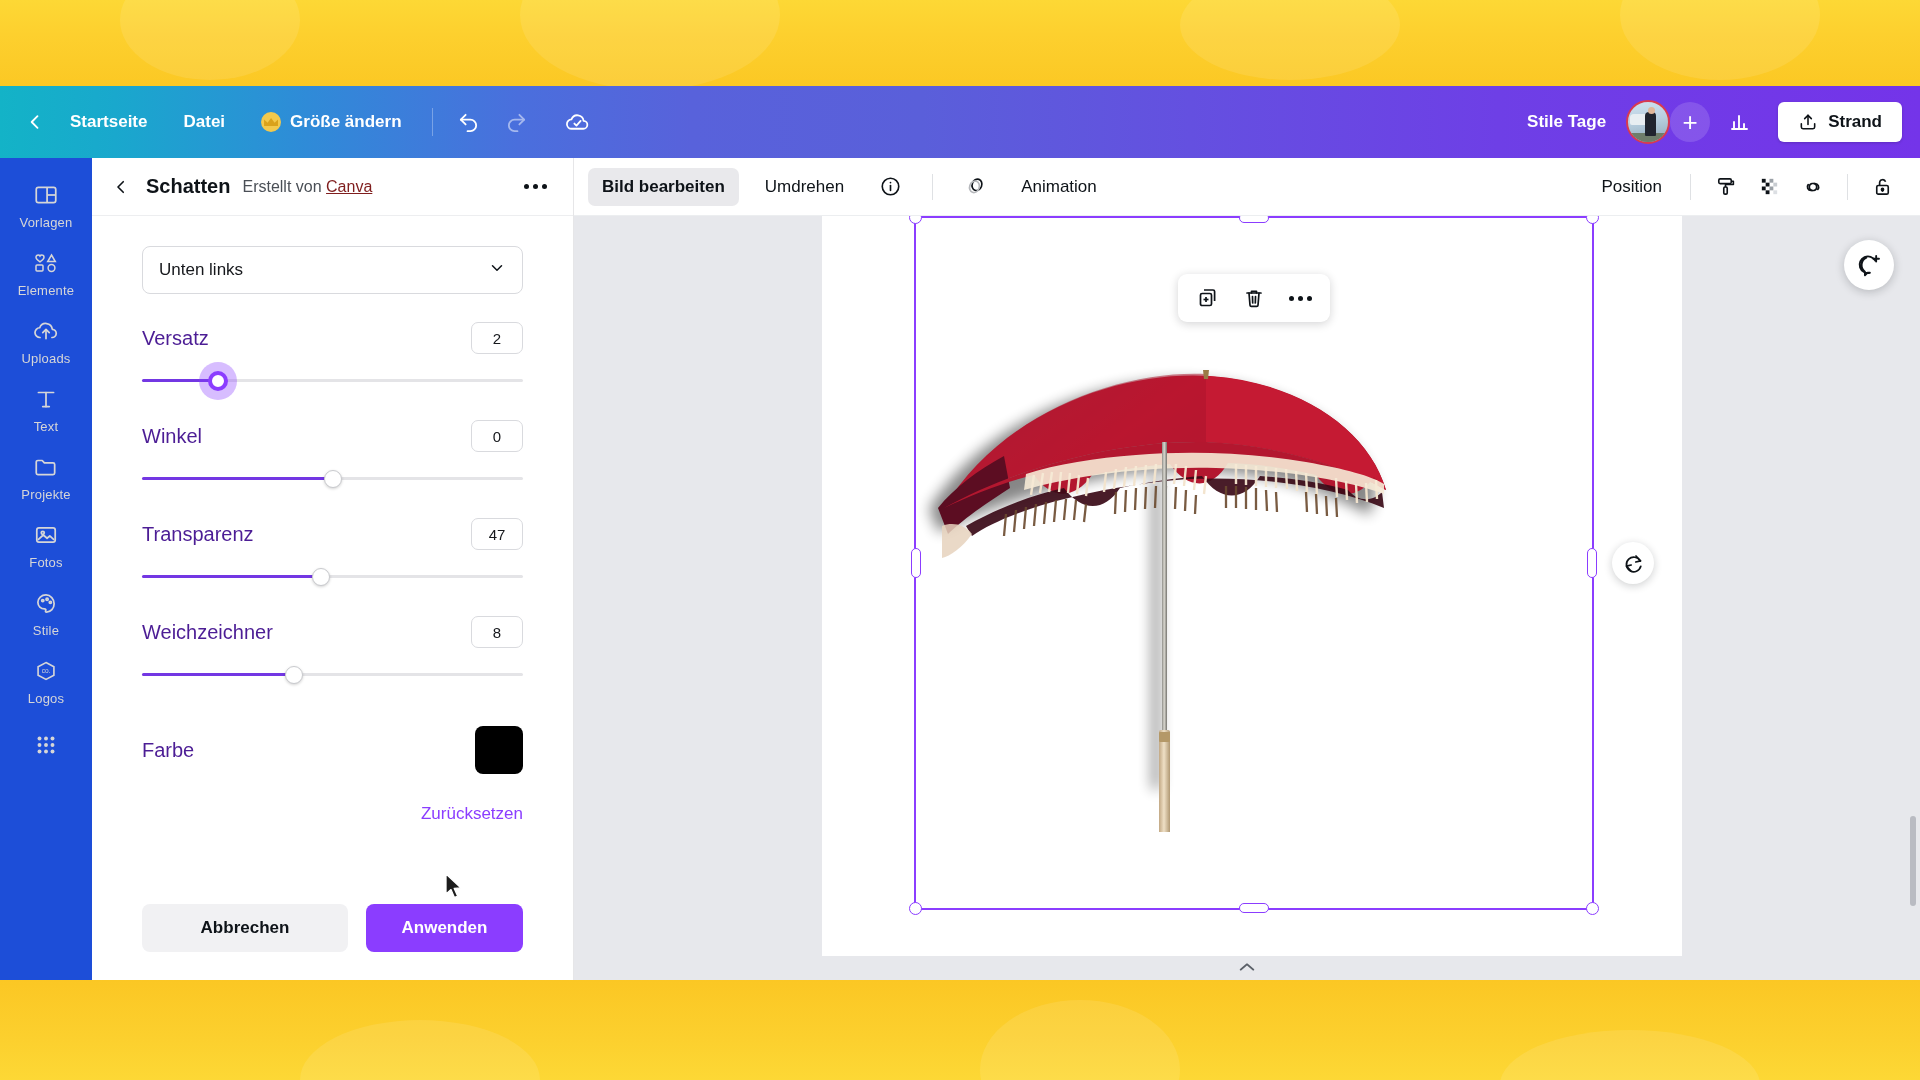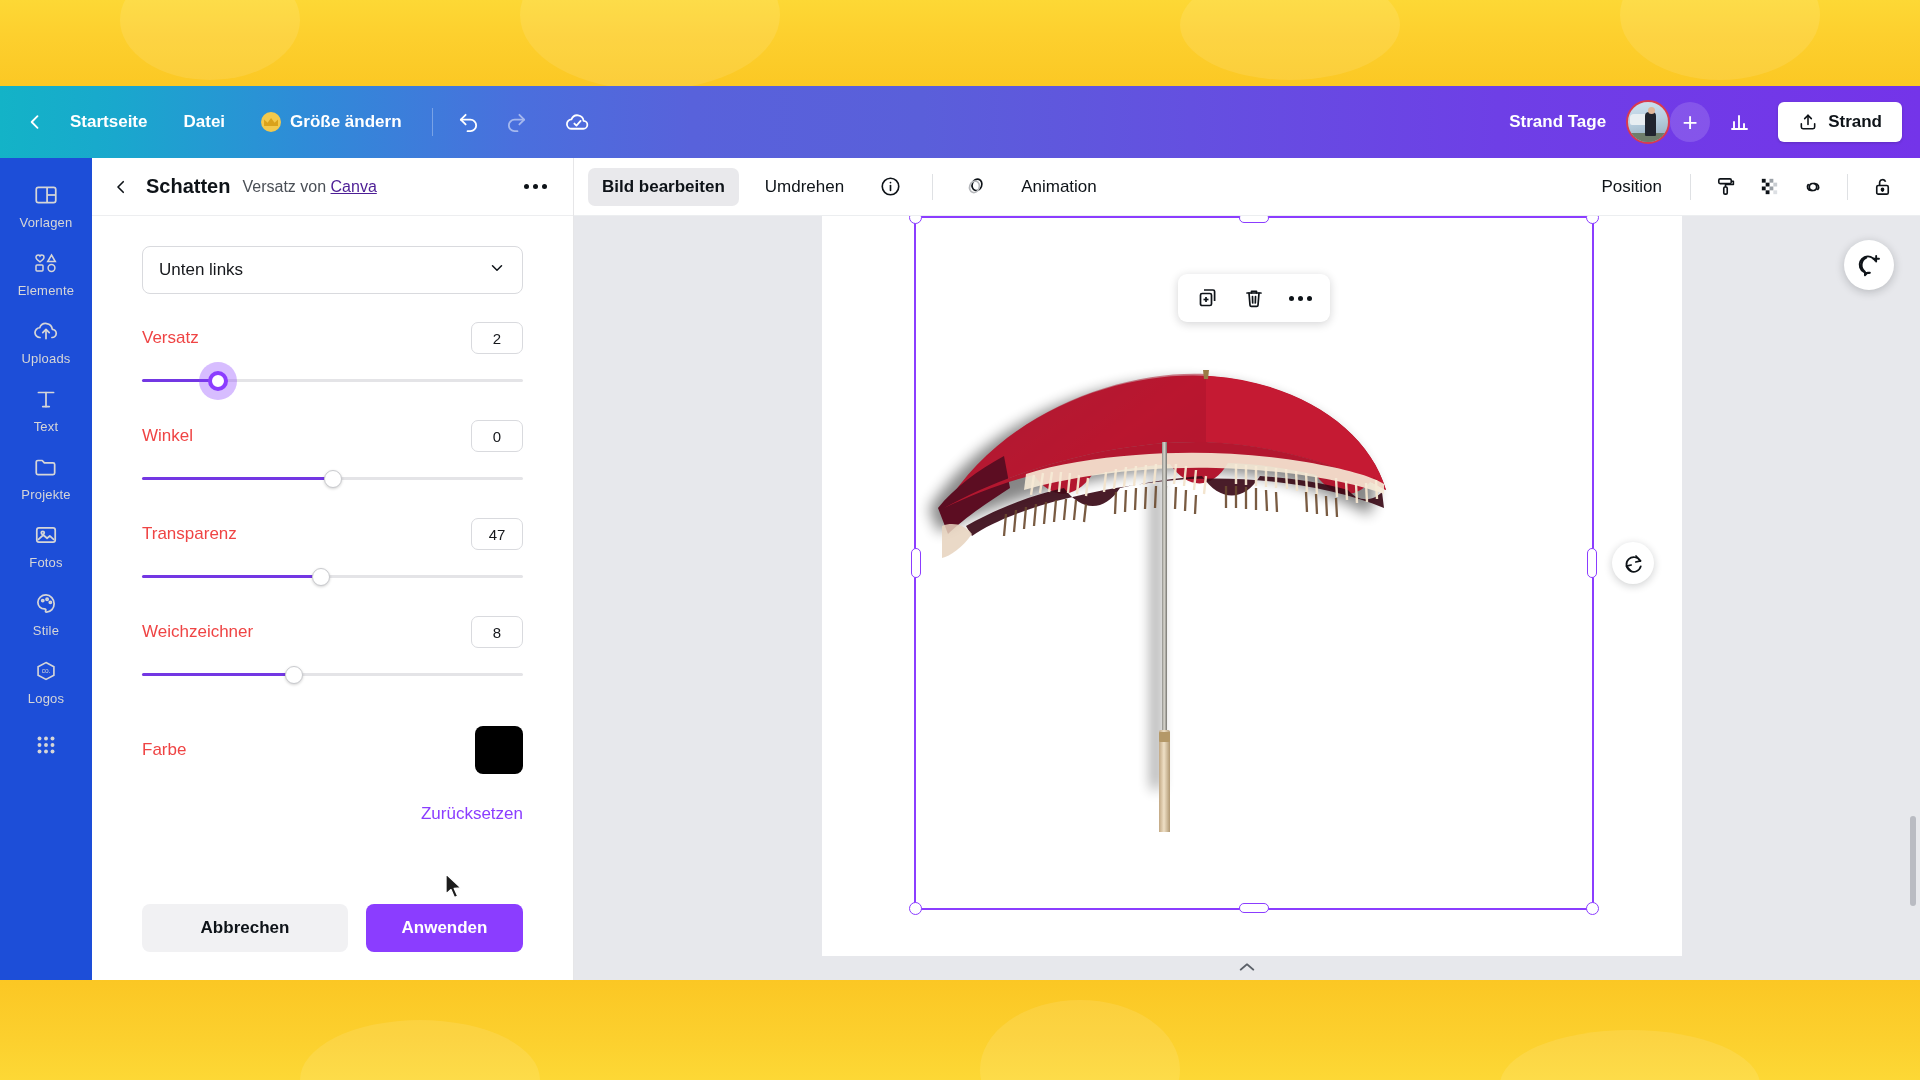--- a/index.html
+++ b/index.html
@@ -127,39 +127,39 @@
     border-right:1px solid #e6e6e8;
     display:flex; flex-direction:column; position:relative;
   }
   #panel-head {
     height:58px; display:flex; align-items:center; gap:12px;
     padding:0 22px 0 16px; border-bottom:1px solid #edeef0;
   }
   .chev-back { cursor:pointer; display:flex; align-items:center; padding:4px; }
   #panel-title { font-size:20px; font-weight:700; color:#0e1318; }
   #panel-sub { font-size:16px; color:#4a4f56; }
-  #panel-sub a { color:#4c1d95; text-decoration:underline; cursor:pointer; }
+  #panel-sub a { color:#7f1d1d; text-decoration:underline; cursor:pointer; }
   .dots-btn {
     margin-left:auto; cursor:pointer; display:flex; gap:4px; align-items:center;
     padding:8px 4px;
   }
   .dots-btn i { width:5px;height:5px;border-radius:50%;background:#0e1318; display:block;}
 
   #panel-body { flex:1; padding: 30px 50px 0 50px; overflow:hidden; }
 
   .dropdown {
     height:48px; border:1px solid #d9dade; border-radius:8px;
     display:flex; align-items:center; padding:0 16px;
     font-size:17px; color:#16181c; cursor:pointer; background:#fff;
   }
   .dropdown .caret { margin-left:auto; }
 
   .ctrl { margin-top:28px; }
   .ctrl-top { display:flex; align-items:center; }
-  .ctrl-label { font-size:17px; color:#ef4444; }
+  .ctrl-label { font-size:20px; color:#4c1d95; }
   .ctrl-val {
     margin-left:auto; width:52px; height:32px;
     border:1px solid #d9dade; border-radius:7px;
     display:flex; align-items:center; justify-content:center;
     font-size:15px; color:#16181c; background:#fff; cursor:text;
   }
   .slider { position:relative; height:24px; margin-top:14px; cursor:pointer; }
   .slider .track {
     position:absolute; left:0; right:0; top:11px; height:3px;
     background:#e4e4e7; border-radius:2px;
@@ -333,21 +333,21 @@
           </svg>
       </div>
       <div class="tb-icon" style="margin-left:16px;">
         <svg width="25" height="25" viewBox="0 0 24 24" fill="none" stroke="#fff" stroke-width="1.7" stroke-linecap="round" stroke-linejoin="round">
             <path d="M6.5 18a4.5 4.5 0 0 1-.3-9 6 6 0 0 1 11.6 1.4A3.8 3.8 0 0 1 17.5 18z"></path>
             <polyline points="9 13 11 15 15 10.5"></polyline>
           </svg>
       </div>
 
       <div class="tb-right">
-        <div id="doc-title">Strand Tage</div>
+        <div id="doc-title">Stile Tage</div>
         <div class="avatar-wrap">
           <div class="avatar">
             <div class="a-car"></div>
             <div class="a-ground"></div>
             <div class="a-body"></div>
             <div class="a-head"></div>
           </div>
         </div>
         <div class="plus-btn">
           <span>+</span>
@@ -454,21 +454,21 @@
 
       <div id="panel">
         <div id="panel-head">
           <div class="chev-back">
             <svg width="18" height="18" viewBox="0 0 24 24" fill="none" stroke="#0e1318" stroke-width="2.2" stroke-linecap="round" stroke-linejoin="round">
                 <polyline points="15 5 8 12 15 19"></polyline>
               </svg>
           </div>
           <div id="panel-title">Schatten</div>
           <div id="panel-sub">
-            <span>Versatz von</span>
+            <span>Erstellt von</span>
             <a>Canva</a>
           </div>
           <div class="dots-btn">
               <i></i>
               <i></i>
               <i></i>
             </div>
         </div>
 
         <div id="panel-body">

